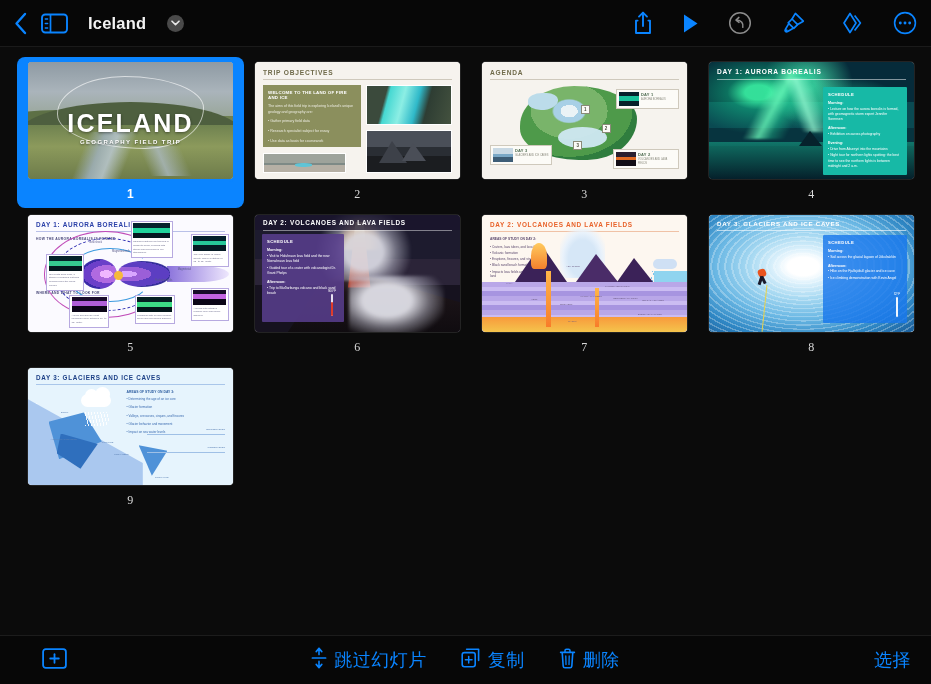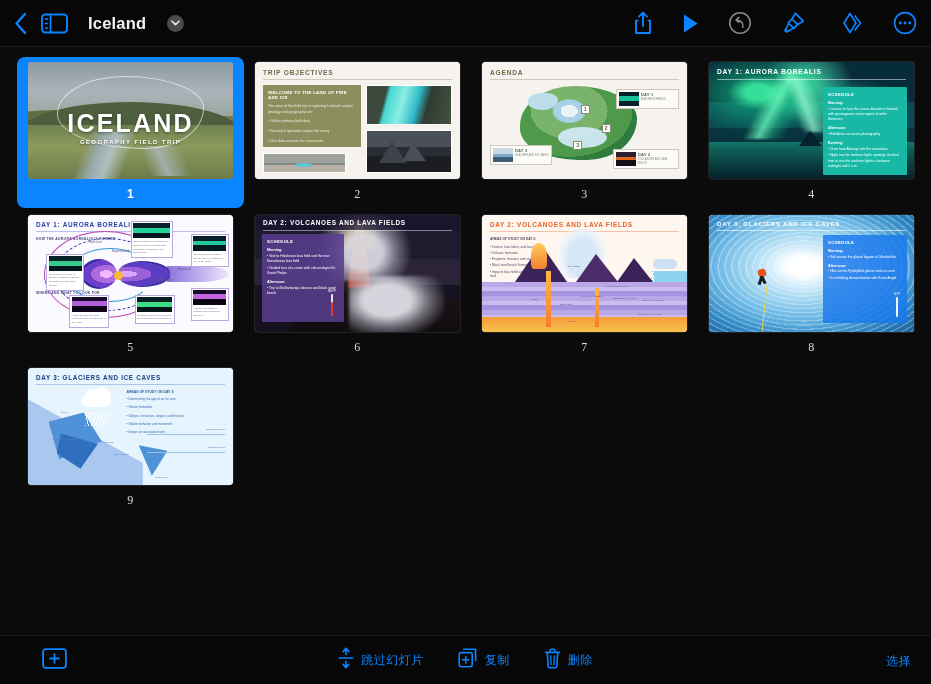--- a/index.html
+++ b/index.html
@@ -319,21 +319,21 @@
     border-top: 1px solid #1c1c1c;
     display: flex; align-items: center;
     position: relative;
     padding: 0 20px;
   }
   .bb-center {
     position:absolute; left:0; right:0; margin:0 auto;
     display:flex; align-items:center; justify-content:center; gap:34px;
   }
   .bb-item { display:flex; align-items:center; gap:7px; cursor:pointer; }
-  .bb-label { color:#0a84ff; font-size:12px; letter-spacing:.5px; }
+  .bb-label { color:#0a84ff; font-size:18px; letter-spacing:.5px; }
   .bb-right { margin-left:auto; position:relative; z-index:2; }
   .bb-left { position:relative; z-index:2; margin-left:22px; }
 </style>
 </head>
 <body>
 
 <div class="app">
 
   <div class="topbar">
     <div class="tb-left">

